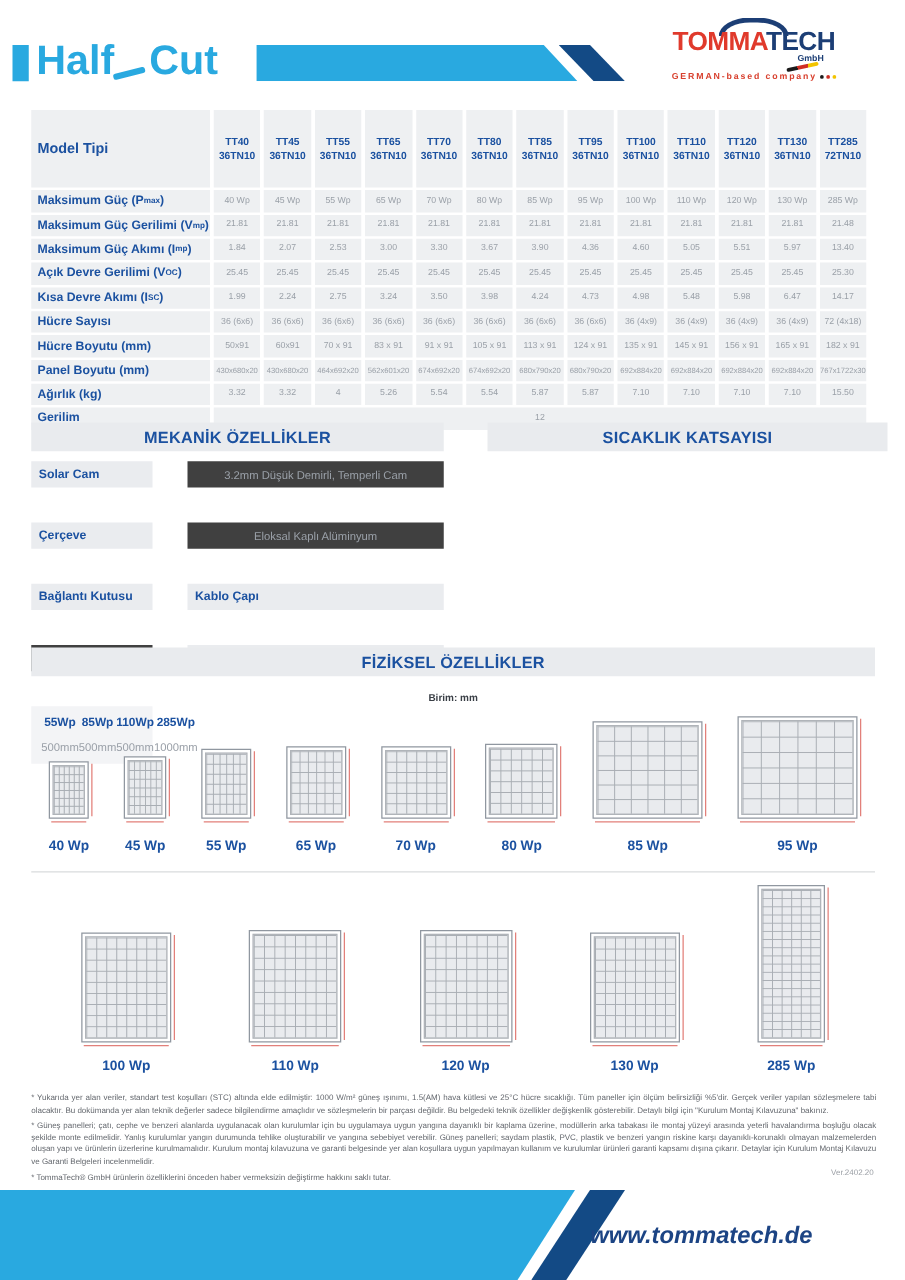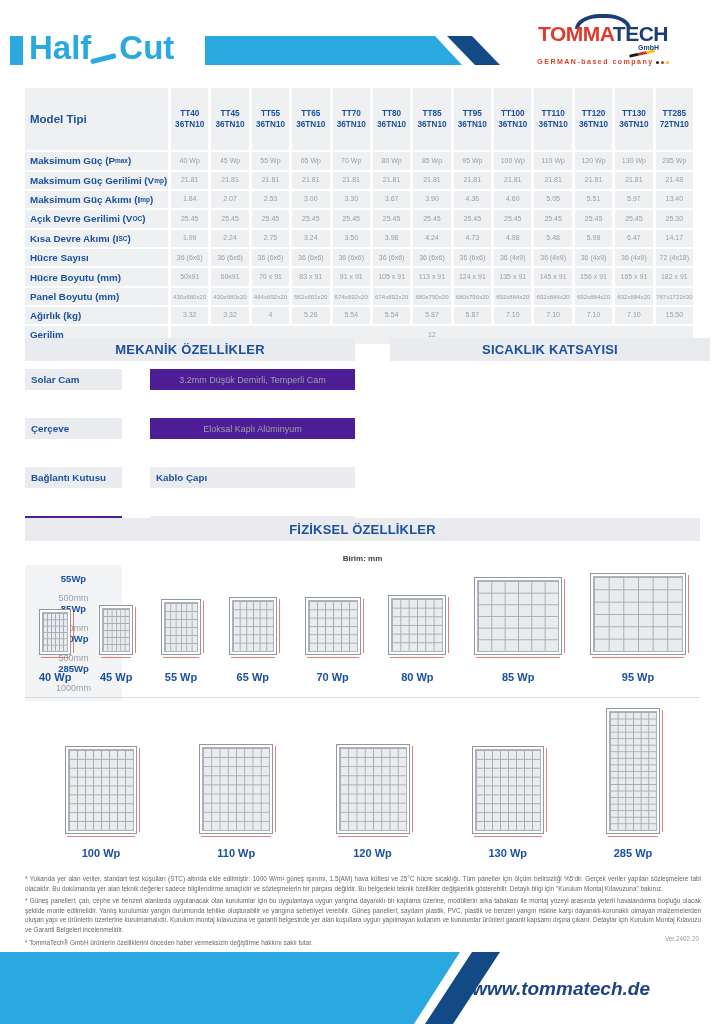--- a/index.html
+++ b/index.html
@@ -50,21 +50,21 @@
   .val.sm{font-size:6.1px;}
   .span-all{grid-column:2 / -1;}
 
   
   .sec-title{background:#e9ebee;color:var(--tnavy);font-weight:bold;font-size:13px;text-align:center;
              padding:4px 0;letter-spacing:.2px;}
   .mech{position:absolute;left:25px;top:338px;width:330px;}
   .mech-grid{margin-top:8px;display:grid;grid-template-columns:97px 1fr;column-gap:2px;row-gap:2px;gap:28px;}
   .mlab{background:#eaecef;color:var(--tnavy);font-weight:bold;font-size:9.8px;
         padding:5px 0 5px 6px;display:flex;align-items:center;}
-  .mval{background:#4c1d95;color:var(--valgray);font-size:9px;display:flex;align-items:center;
+  .mval{background:#404040;color:var(--valgray);font-size:9px;display:flex;align-items:center;
         justify-content:center;text-align:center;}
   .cable-val{background:#f3f4f6;padding:8px 8px;}
   .cable-grid{display:flex;justify-content:space-around;}
   .cable-col{text-align:center;}
   .cable-p{color:var(--tnavy);font-weight:bold;font-size:9.5px;}
   .cable-l{color:var(--valgray);font-size:9px;margin-top:9px;}
   .temp{position:absolute;left:390px;top:338px;width:320px;}
   .temp-grid{margin-top:8px;display:grid;grid-template-columns:185px 1fr;column-gap:2px;row-gap:2px;}
   .temp-grid .mlab{font-size:10px;}
   .temp-grid .mval{font-size:9.5px;}
@@ -273,21 +273,21 @@
     <div class="mech-grid" id="mech-grid">
         <div class="mlab">Solar Cam</div>
         <div class="mval">3.2mm Düşük Demirli, Temperli Cam</div>
         <div class="mlab">Çerçeve</div>
         <div class="mval">Eloksal Kaplı Alüminyum</div>
         <div class="mlab">Bağlantı Kutusu</div>
         <div class="mlab">Kablo Çapı</div>
         <div class="mval">4mm²</div>
         <div class="mlab">Kablo Boyu</div>
         <div class="mval cable-val">
-          <div class="cable-grid" style="width: 100%; flex-direction: column;">
+          <div class="cable-grid" style="width: 100%;">
             <div class="cable-col">
               <div class="cable-p">55Wp</div>
               <div class="cable-l">500mm</div>
             </div>
             <div class="cable-col">
               <div class="cable-p">85Wp</div>
               <div class="cable-l">500mm</div>
             </div>
             <div class="cable-col">
               <div class="cable-p">110Wp</div>

